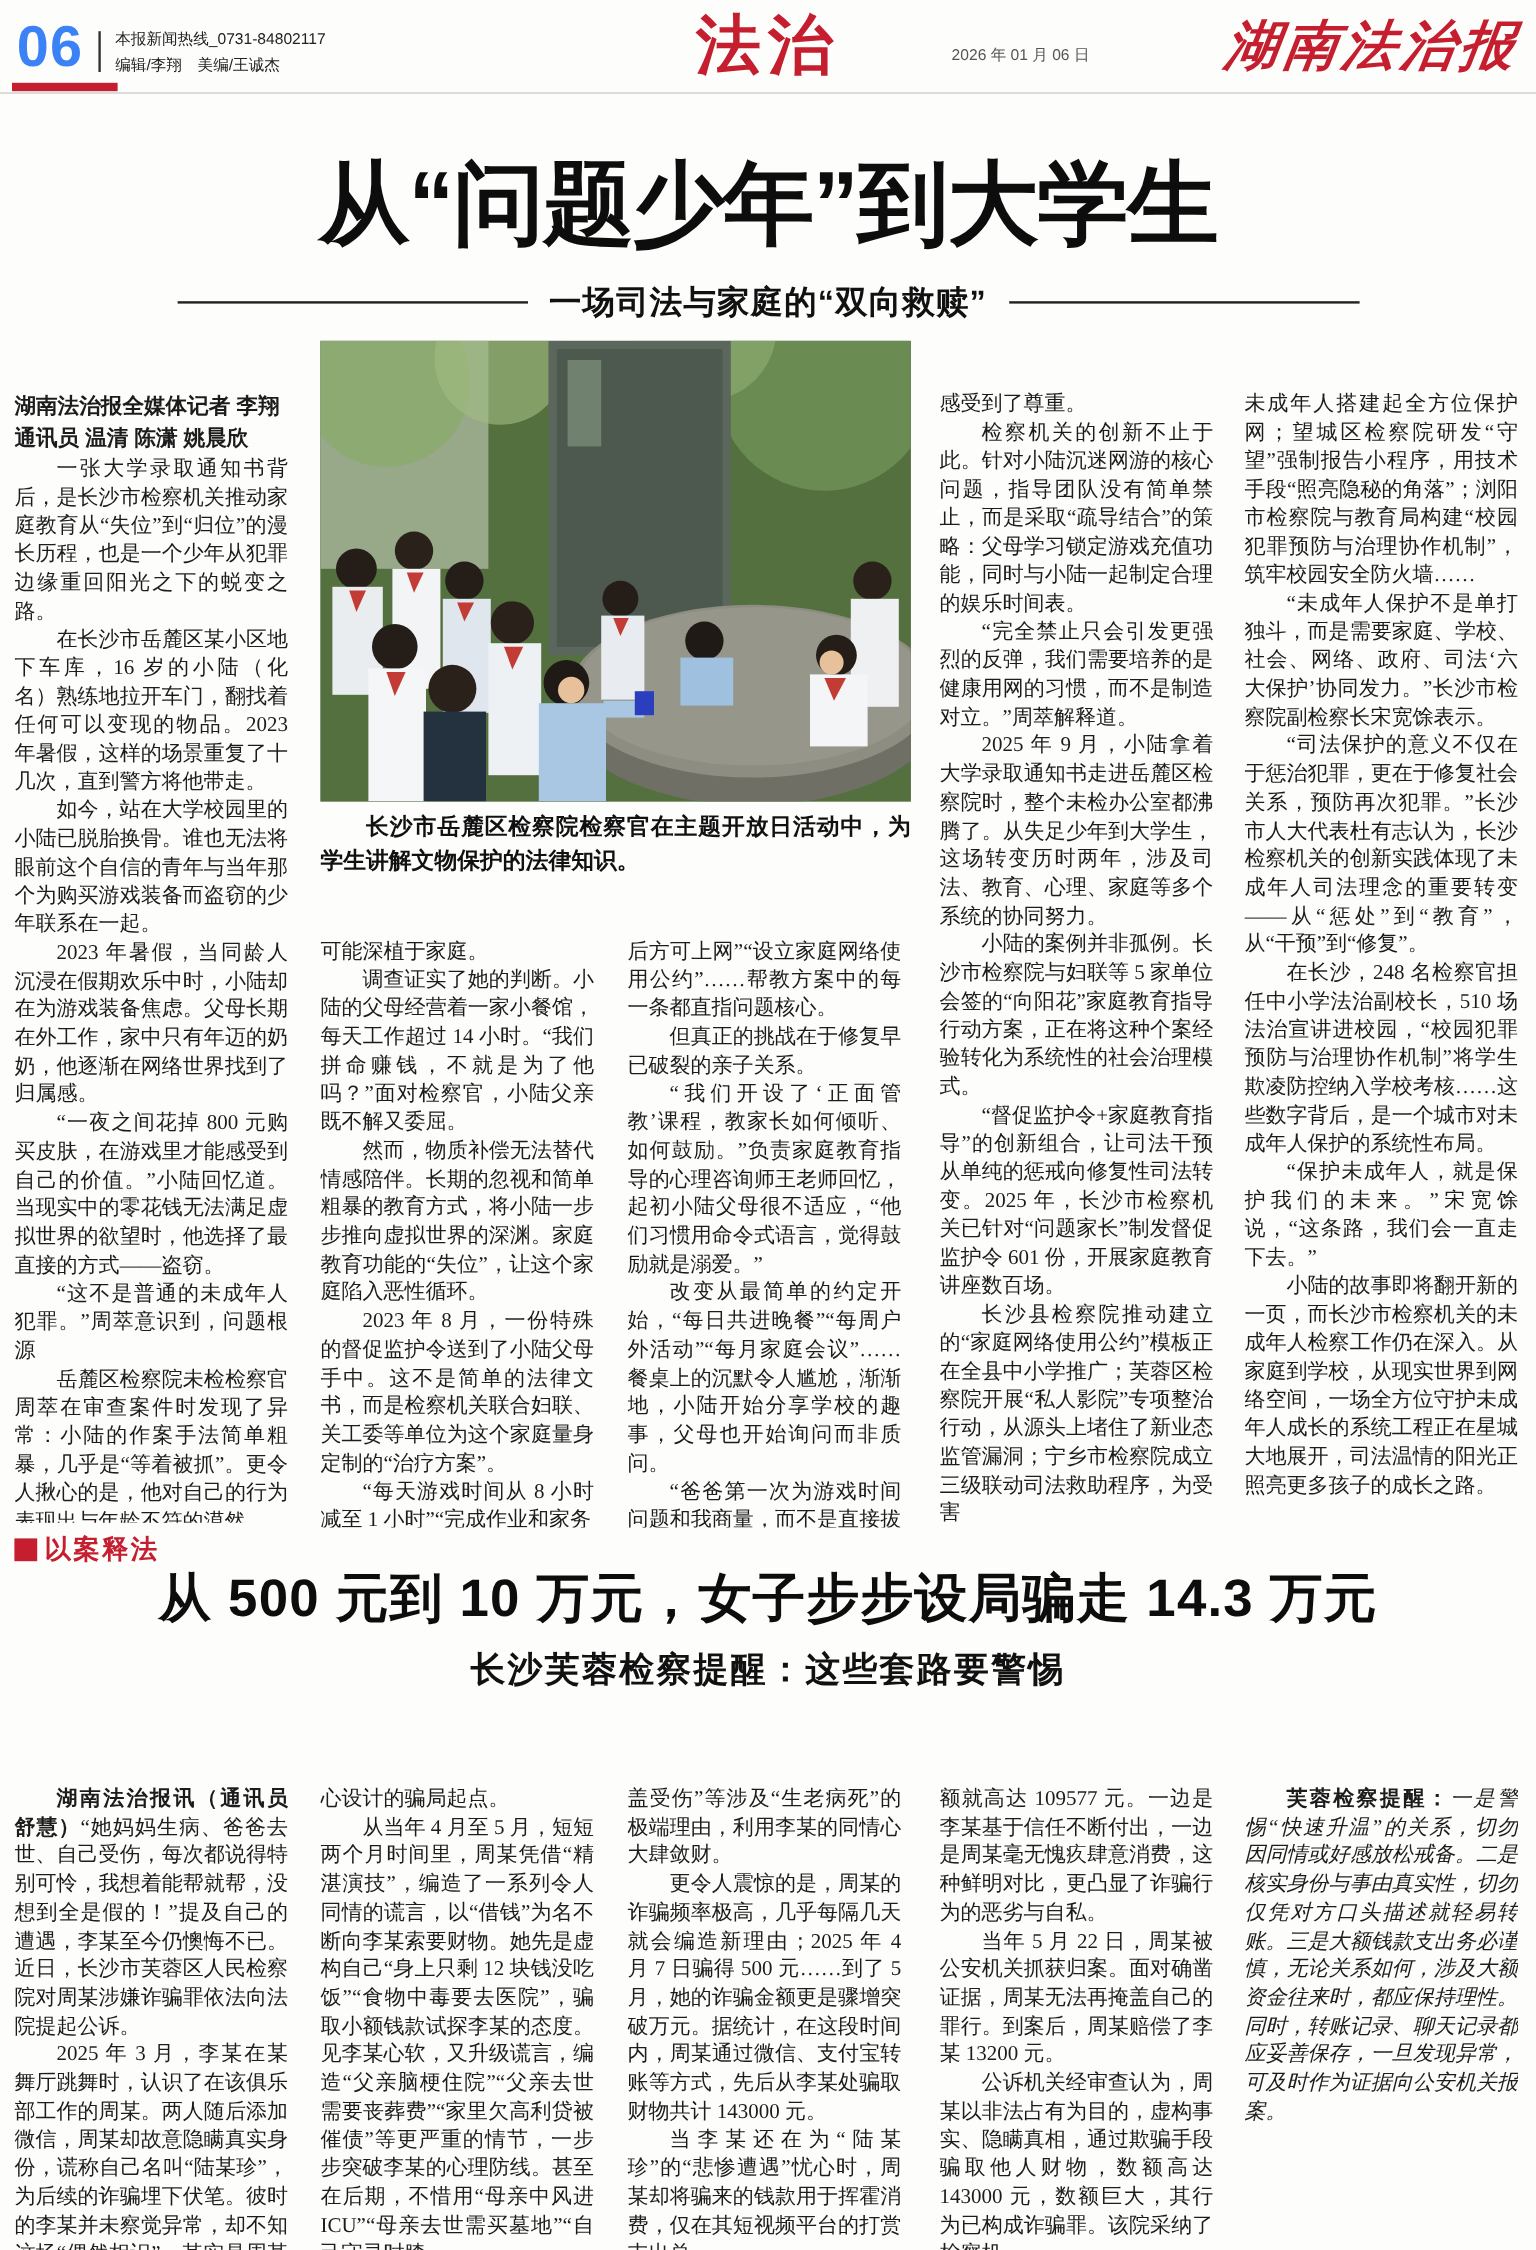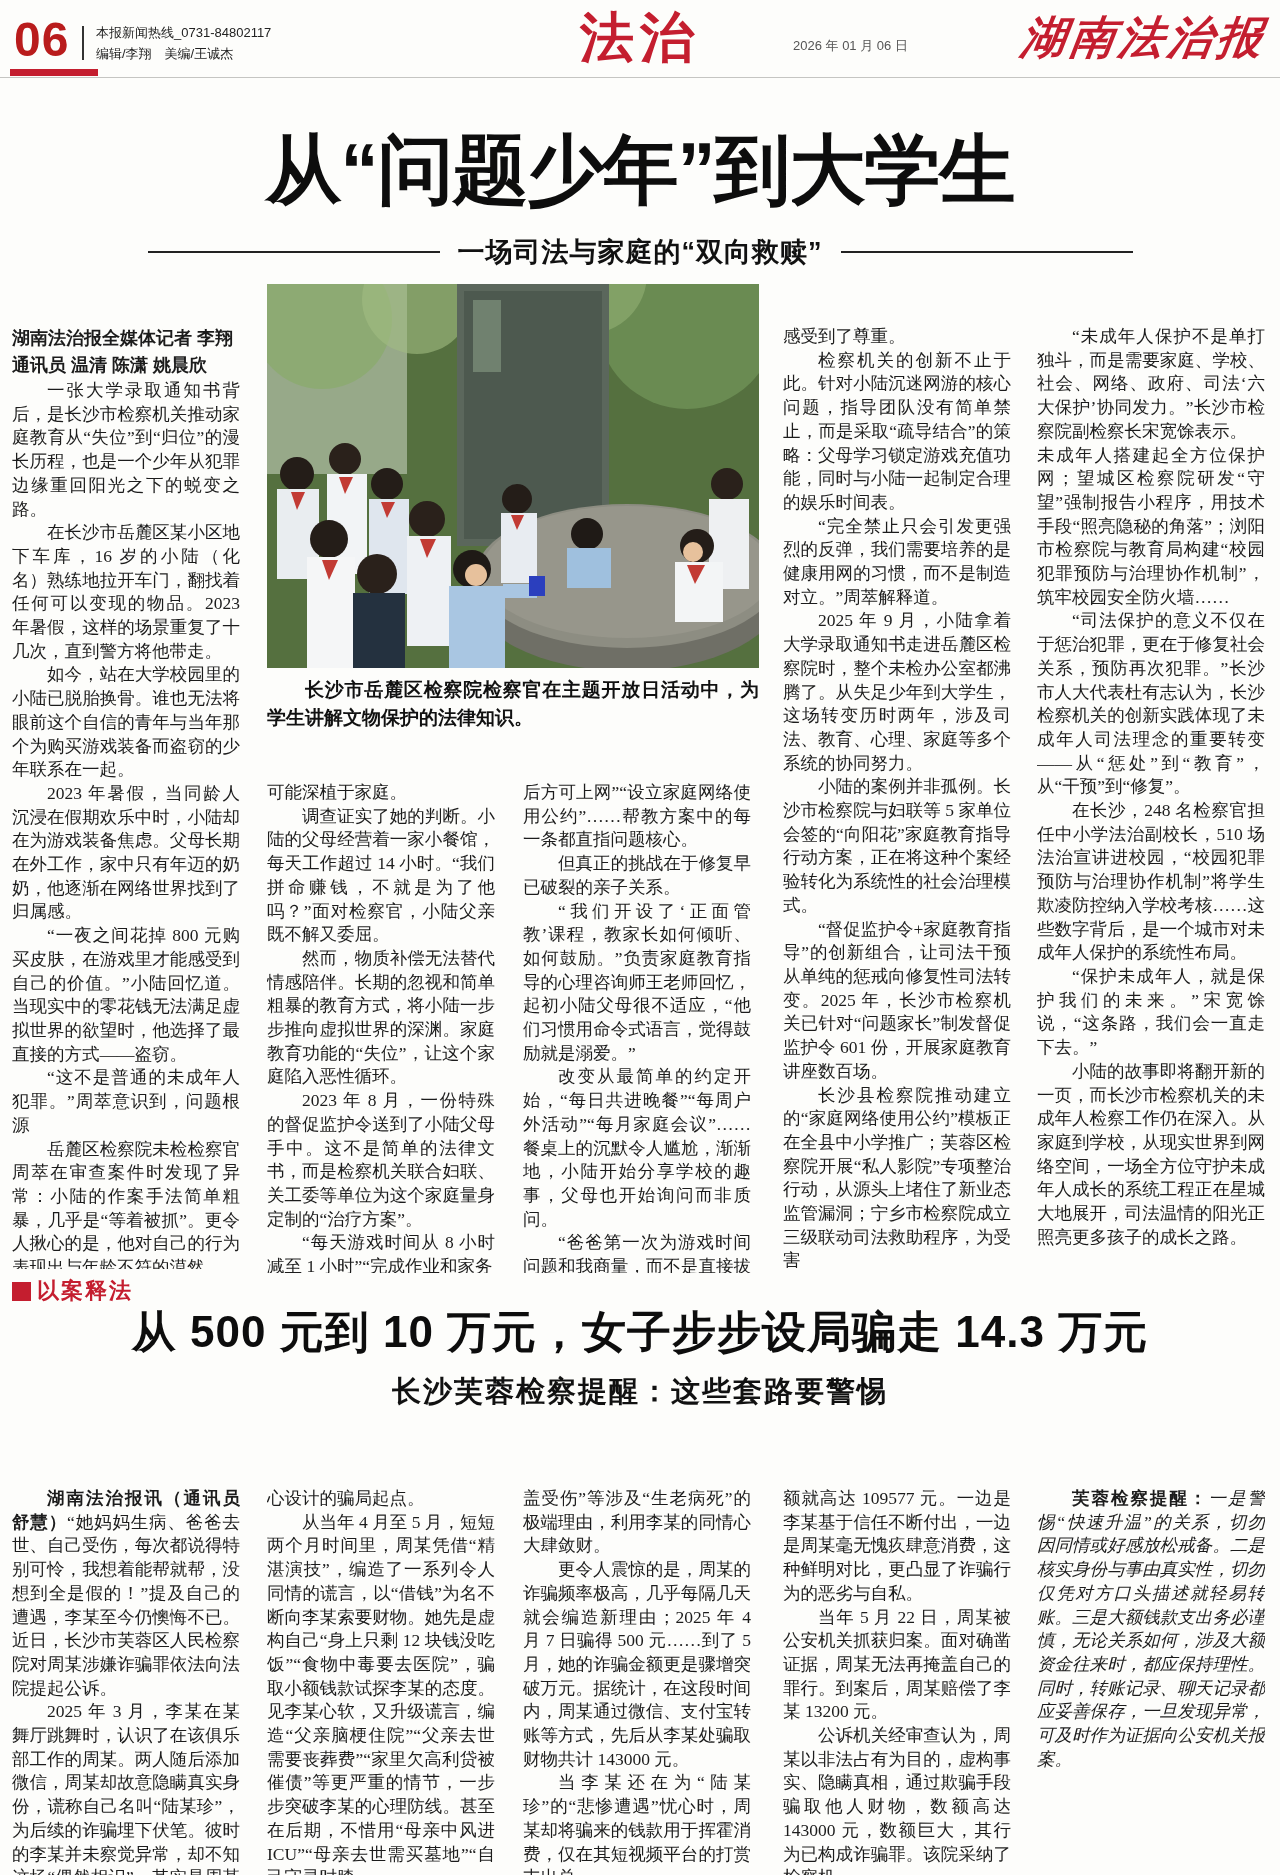--- a/index.html
+++ b/index.html
@@ -3,21 +3,21 @@
 <meta charset="utf-8">
 <style>
   html,body{margin:0;padding:0;background:#e8e8e6;}
   .page{
     position:relative;width:1280px;height:1875px;margin:0 auto;
     background:#fdfdfb;overflow:hidden;
     font-family:"Liberation Serif","DejaVu Serif",serif;color:#1c1c1c;
   }
   
   .pagenum{position:absolute;left:14px;top:12px;font-family:"Liberation Sans","DejaVu Sans",sans-serif;
-    font-weight:bold;font-size:48px;letter-spacing:1px;color:#b91c1c;}
+    font-weight:bold;font-size:48px;letter-spacing:1px;color:#3b82f6;}
   .pagenum-bar{position:absolute;left:10px;top:69px;width:88px;height:7px;background:#c41e2f;}
   .head-divider{position:absolute;left:82px;top:26px;width:2px;height:34px;background:#333;}
   .hotline{position:absolute;left:96px;top:24px;font-size:13px;color:#222;
     font-family:"Liberation Sans","DejaVu Sans",sans-serif;}
   .editors{position:absolute;left:96px;top:45px;font-size:13px;color:#222;
     font-family:"Liberation Sans","DejaVu Sans",sans-serif;}
   .section-title{position:absolute;left:0;right:0;top:2px;text-align:center;
     font-size:54px;font-weight:bold;color:#c41e2f;letter-spacing:6px;}
   .pub-date{position:absolute;left:793px;top:37px;font-size:13px;color:#555;
     font-family:"Liberation Sans","DejaVu Sans",sans-serif;}
@@ -181,22 +181,22 @@
   <div class="col a1c4">
       <p class="para noindent">感受到了尊重。</p>
       <p class="para">检察机关的创新不止于此。针对小陆沉迷网游的核心问题，指导团队没有简单禁止，而是采取“疏导结合”的策略：父母学习锁定游戏充值功能，同时与小陆一起制定合理的娱乐时间表。</p>
       <p class="para">“完全禁止只会引发更强烈的反弹，我们需要培养的是健康用网的习惯，而不是制造对立。”周萃解释道。</p>
       <p class="para">2025 年 9 月，小陆拿着大学录取通知书走进岳麓区检察院时，整个未检办公室都沸腾了。从失足少年到大学生，这场转变历时两年，涉及司法、教育、心理、家庭等多个系统的协同努力。</p>
       <p class="para">小陆的案例并非孤例。长沙市检察院与妇联等 5 家单位会签的“向阳花”家庭教育指导行动方案，正在将这种个案经验转化为系统性的社会治理模式。</p>
       <p class="para">“督促监护令+家庭教育指导”的创新组合，让司法干预从单纯的惩戒向修复性司法转变。2025 年，长沙市检察机关已针对“问题家长”制发督促监护令 601 份，开展家庭教育讲座数百场。</p>
       <p class="para">长沙县检察院推动建立的“家庭网络使用公约”模板正在全县中小学推广；芙蓉区检察院开展“私人影院”专项整治行动，从源头上堵住了新业态监管漏洞；宁乡市检察院成立三级联动司法救助程序，为受害</p>
     </div>
   <div class="col a1c5">
+      <p class="para noindent">未成年人搭建起全方位保护网；望城区检察院研发“守望”强制报告小程序，用技术手段“照亮隐秘的角落”；浏阳市检察院与教育局构建“校园犯罪预防与治理协作机制”，筑牢校园安全防火墙……</p>
       <p class="para">“未成年人保护不是单打独斗，而是需要家庭、学校、社会、网络、政府、司法‘六大保护’协同发力。”长沙市检察院副检察长宋宽馀表示。</p>
-      <p class="para noindent">未成年人搭建起全方位保护网；望城区检察院研发“守望”强制报告小程序，用技术手段“照亮隐秘的角落”；浏阳市检察院与教育局构建“校园犯罪预防与治理协作机制”，筑牢校园安全防火墙……</p>
       <p class="para">“司法保护的意义不仅在于惩治犯罪，更在于修复社会关系，预防再次犯罪。”长沙市人大代表杜有志认为，长沙检察机关的创新实践体现了未成年人司法理念的重要转变——从“惩处”到“教育”，从“干预”到“修复”。</p>
       <p class="para">在长沙，248 名检察官担任中小学法治副校长，510 场法治宣讲进校园，“校园犯罪预防与治理协作机制”将学生欺凌防控纳入学校考核……这些数字背后，是一个城市对未成年人保护的系统性布局。</p>
       <p class="para">“保护未成年人，就是保护我们的未来。”宋宽馀说，“这条路，我们会一直走下去。”</p>
       <p class="para">小陆的故事即将翻开新的一页，而长沙市检察机关的未成年人检察工作仍在深入。从家庭到学校，从现实世界到网络空间，一场全方位守护未成年人成长的系统工程正在星城大地展开，司法温情的阳光正照亮更多孩子的成长之路。</p>
     </div>
 
   <div class="marker">
     <span class="sq"></span>
     <span class="txt">以案释法</span>
   </div>

